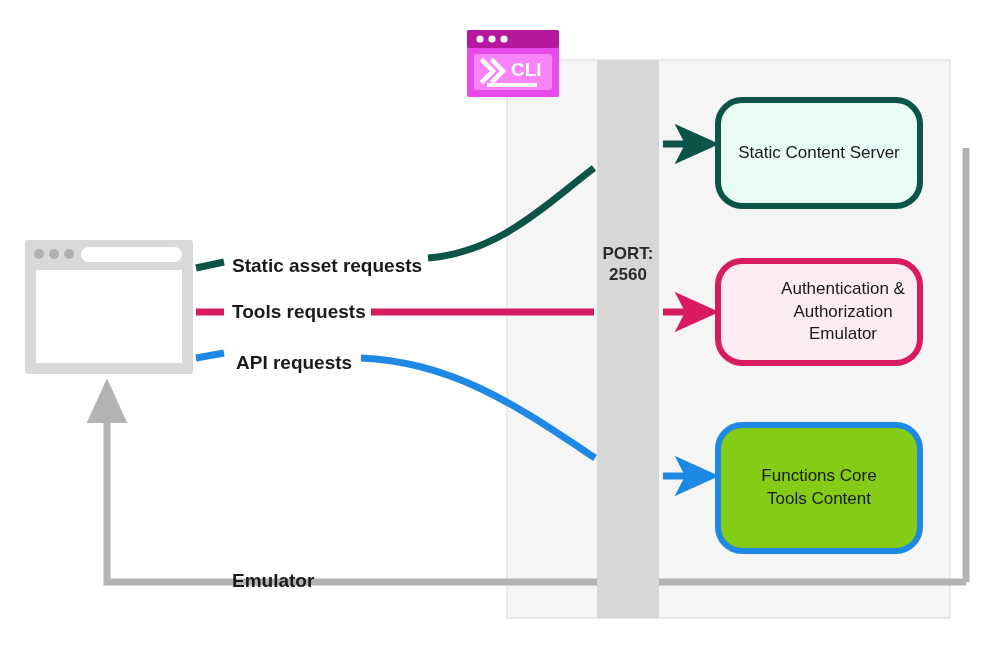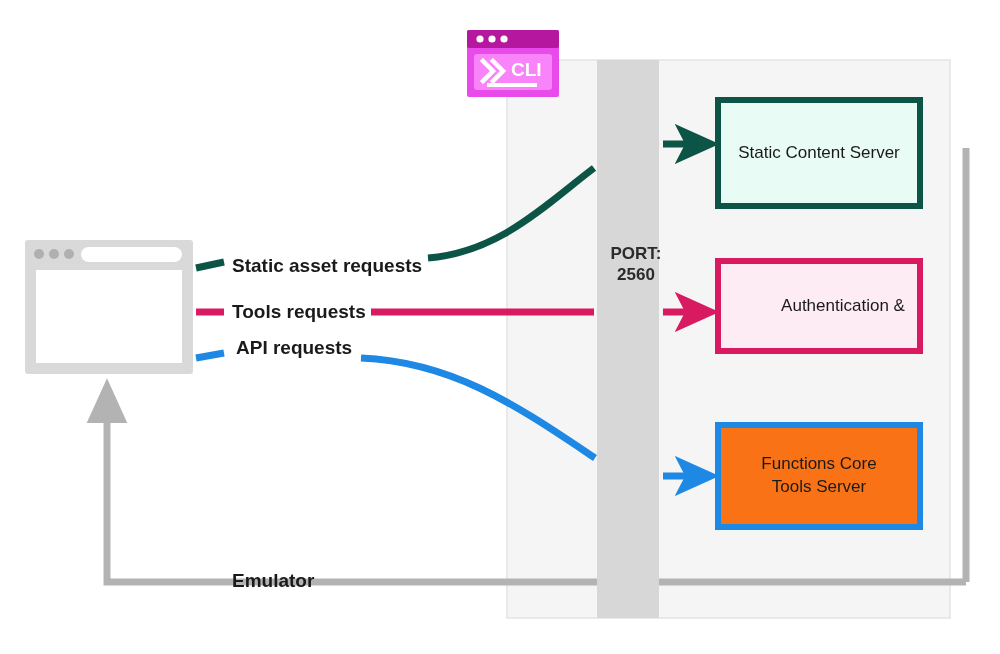--- a/index.html
+++ b/index.html
@@ -33,32 +33,32 @@
     font-weight: bold;
   }
   .port-label {
     position: absolute;
     font-size: 17px;
     font-weight: bold;
     color: #2b2b2b;
     text-align: center;
     line-height: 1.25;
     white-space: nowrap;
-    padding-left: 8px;
   }
   .node-box {
     position: absolute;
     box-sizing: border-box;
     display: flex;
     align-items: center;
     justify-content: center;
     text-align: center;
     font-size: 17px;
     color: #1a1a1a;
     line-height: 1.33;
+    border-radius: 27px;
   }
   .node-box .node-text { padding: 0 8px; }
   #cli-icon {
     position: absolute;
     left: 467px;
     top: 30px;
     width: 92px;
     height: 67px;
   }
 </style>
@@ -143,40 +143,41 @@
     <circle cx="37" cy="9" r="3.6" fill="#ffffff"></circle>
     <rect x="7" y="24" width="78" height="36" rx="3" fill="#f984f9"></rect>
     <path d="M16 31 L26 41 L16 51" fill="none" stroke="#ffffff" stroke-width="4.5" stroke-linecap="square"></path>
     <path d="M26 31 L36 41 L26 51" fill="none" stroke="#ffffff" stroke-width="4.5" stroke-linecap="square"></path>
     <text x="44" y="46" font-family="Liberation Sans, sans-serif" font-size="19" font-weight="bold" fill="#ffffff">CLI</text>
     <rect x="20" y="53" width="50" height="4" fill="#ffffff"></rect>
   </svg>
 
   <div class="flow-label" style="left:232px; top:256px;">Static asset requests</div>
   <div class="flow-label" style="left:232px; top:302px;">Tools requests</div>
-  <div class="flow-label" style="left:236px; top:338px;text-align:center;">API requests</div>
+  <div class="flow-label" style="left:236px; top:353px;text-align:center;">API requests</div>
   <div class="flow-label" style="left:232px; top:571px;">Emulator</div>
 
   <div class="port-label" style="left:597px; top:243px; width:62px;">
     <div>PORT:</div>
     <div>2560</div>
   </div>
 
   <div class="node-box" style="left:715px; top:97px; width:208px; height:112px; border:6px solid #0b5446; background:#e8fbf4;">
     <div class="node-text">
       <div>Static Content Server</div>
     </div>
   </div>
 
-  <div class="node-box" style="left:715px; top:258px; width:208px; height:96px; border:6px solid #d81b60; background:#fdecf3;padding-left:48px;">
+  <div class="node-box" style="left:715px; top:258px; width:208px; height:108px; border:6px solid #d81b60; background:#fdecf3;padding-left:48px;">
     <div class="node-text">
       <div>Authentication &amp;</div>
+      <div>Authorization Emulator</div>
     </div>
   </div>
 
-  <div class="node-box" style="left:715px; top:422px; width:208px; height:108px; border:6px solid #1e88e5; background:#f97316;text-align:center;">
+  <div class="node-box" style="left:715px; top:422px; width:208px; height:132px; border:6px solid #1e88e5; background:#84cc16;text-align:center;">
     <div class="node-text">
       <div>Functions Core</div>
-      <div>Tools Server</div>
+      <div>Tools Content</div>
     </div>
   </div>
 
 </div>
 
 </body></html>

